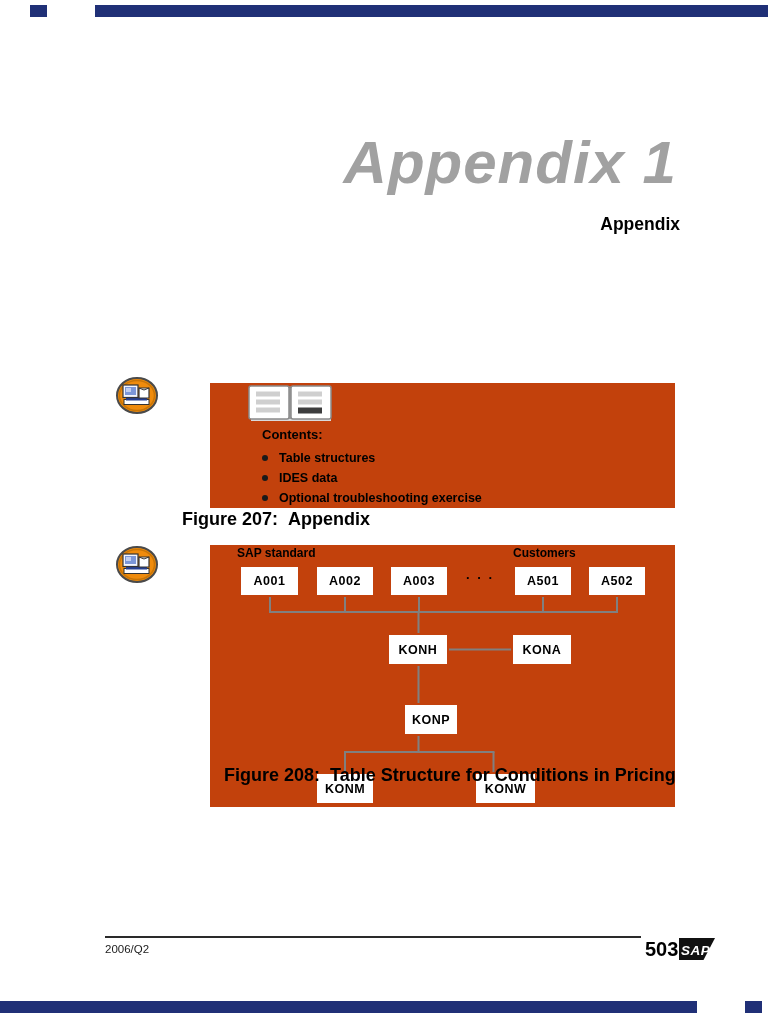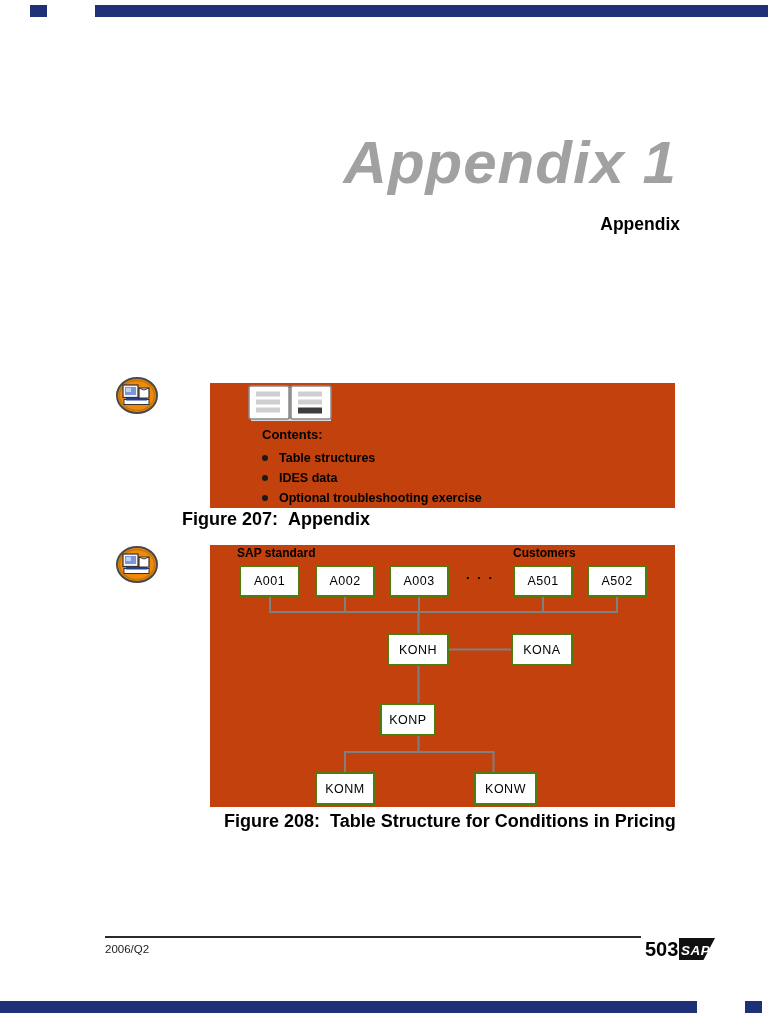--- a/index.html
+++ b/index.html
@@ -52,36 +52,36 @@
   .contents-list li::before {
     content:""; position:absolute; left:1px; top:4px;
     width:6px; height:6px; border-radius:50%; background:#1a1a1a;
   }
 
   .figure-caption {
     position:absolute; left:182px; font-size:18px; font-weight:bold;
     color:#000; white-space:nowrap;
   }
   .caption-207 { top:509px; }
-  .caption-208 { top:811px;padding-left:42px; }
+  .caption-208 { top:765px;padding-left:42px; }
   .figure-caption .cap-text { margin-left:10px; }
 
   
   .connector-svg { position:absolute; left:0; top:0; width:465px; height:262px; }
   .group-label {
     position:absolute; top:1px; font-size:12px; font-weight:bold; color:#000;
     white-space:nowrap;
   }
   .gl-left  { left:27px; }
   .gl-right { left:303px; }
   .dbox {
     position:absolute; box-sizing:border-box; height:32px;
-    background:#ffffff; border:2px solid #4d7c0f;
+    background:#ffffff; border:2px solid #c2410c;
     display:flex; align-items:center; justify-content:center;
-    font-size:12.5px; font-weight:normal; color:#000; letter-spacing:0.5px;
+    font-size:12.5px; font-weight:bold; color:#000; letter-spacing:0.5px;
   }
   .ellipsis {
     position:absolute; left:246px; top:22px; width:48px; text-align:center;
     font-size:13px; font-weight:bold; letter-spacing:2px; color:#000;
   }
 
   
   .footer-rule { position:absolute; left:105px; top:936px; width:536px; height:2px; background:#2a2a2a; }
   .footer-edition {
     position:absolute; left:105px; top:943px; font-size:11.5px; color:#1c1c1c;
@@ -181,21 +181,21 @@
 
     <div class="dbox" style="left:29px;  top:20px; width:61px;">A001</div>
     <div class="dbox" style="left:105px; top:20px; width:60px;">A002</div>
     <div class="dbox" style="left:179px; top:20px; width:60px;">A003</div>
     <div class="ellipsis">. . .</div>
     <div class="dbox" style="left:303px; top:20px; width:60px;">A501</div>
     <div class="dbox" style="left:377px; top:20px; width:60px;">A502</div>
 
     <div class="dbox" style="left:177px; top:88px;  width:62px; height:33px;">KONH</div>
     <div class="dbox" style="left:301px; top:88px;  width:62px; height:33px;">KONA</div>
-    <div class="dbox" style="left:170px; top:158px; width:56px; height:33px;">KONP</div>
+    <div class="dbox" style="left:193px; top:158px; width:56px; height:33px;">KONP</div>
     <div class="dbox" style="left:105px; top:227px; width:60px; height:33px;">KONM</div>
     <div class="dbox" style="left:264px; top:227px; width:63px; height:33px;">KONW</div>
   </div>
 
   <div class="figure-caption caption-208">
     <span class="cap-label">Figure 208:</span><span class="cap-text">Table Structure for Conditions in Pricing</span>
   </div>
 
   <div class="footer-rule"></div>
   <div class="footer-edition">2006/Q2</div>

